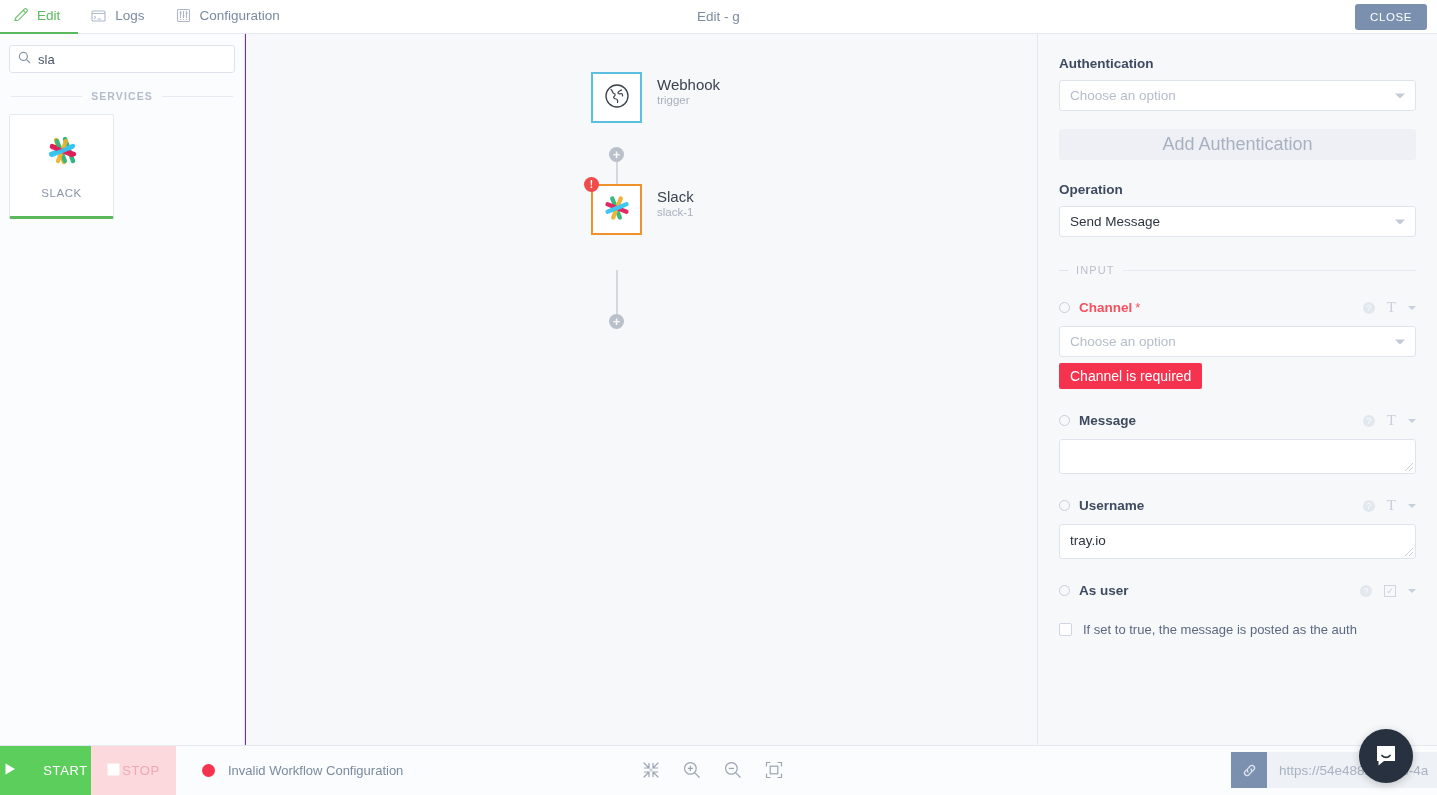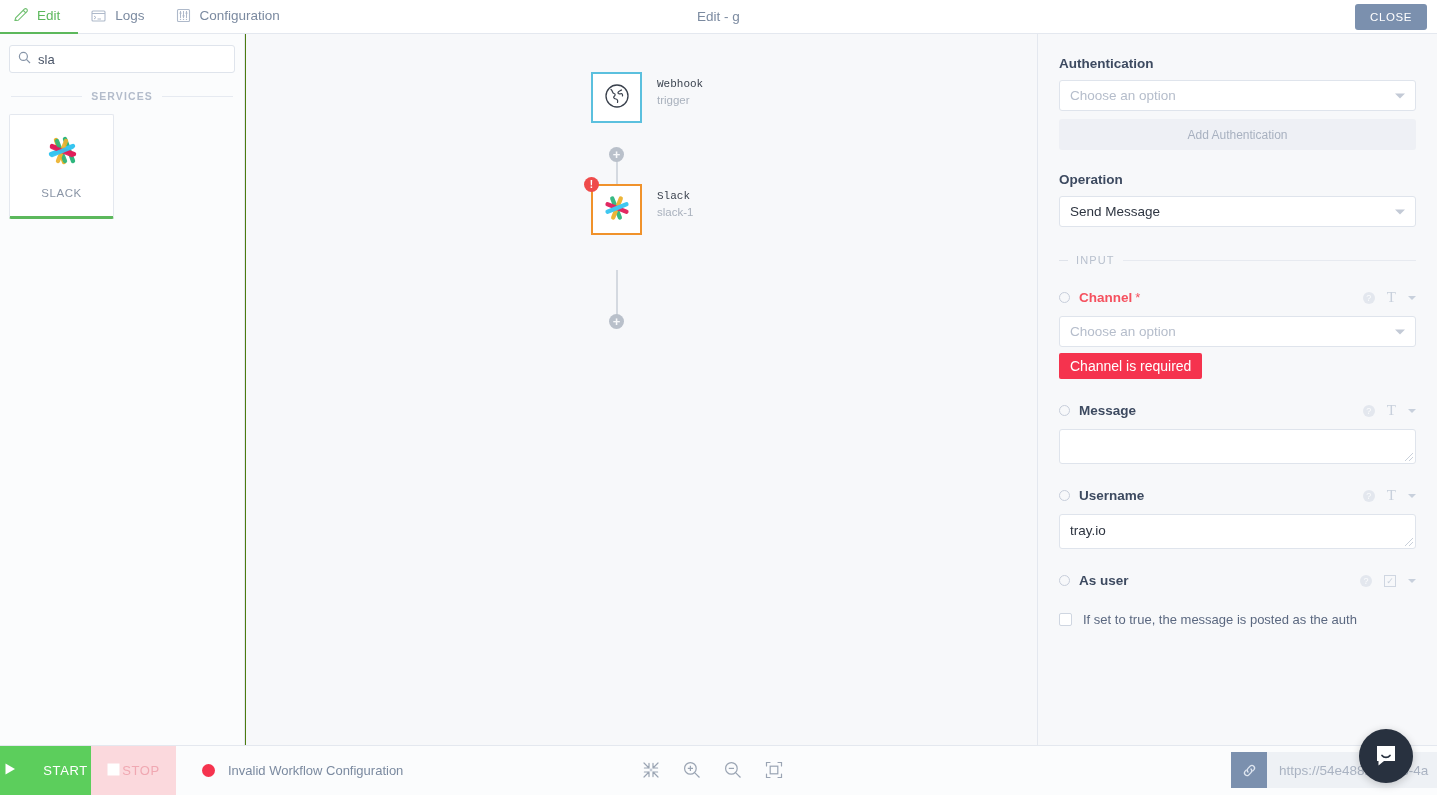--- a/index.html
+++ b/index.html
@@ -2,21 +2,21 @@
 <html><head>
 <meta charset="utf-8">
 <style>
   * { box-sizing: border-box; margin: 0; padding: 0; }
   html, body {
     width: 1437px; height: 795px;
     font-family: "Liberation Sans", sans-serif;
     background: #f7f8fa;
     overflow: hidden;
   }
-  .app { position: relative; width: 1437px; height: 795px; background:#4d7c0f; }
+  .app { position: relative; width: 1437px; height: 795px; background:#6d28d9; }
 
   
   .topbar {
     position: absolute; top:0; left:0; width:1437px; height:34px;
     background:#ffffff; border-bottom:1px solid #e4e8ef;
     display:flex; align-items:center;
   }
   .tabs { display:flex; align-items:stretch; height:34px; }
   .tab {
     display:flex; align-items:center; gap:8px;
@@ -77,21 +77,21 @@
   }
   .node { position:absolute; }
   .node-box {
     width:51px; height:51px; background:#fff;
     display:flex; align-items:center; justify-content:center;
     position:relative; cursor:pointer;
   }
   .node-box.trigger { border:2px solid #5bc0de; }
   .node-box.step { border:2px solid #f0922b; }
   .node-label { position:absolute; left:66px; top:4px; white-space:nowrap; }
-  .node-title { font-size:11px; color:#3b434f; line-height:17px;font-family:Liberation Mono, monospace; }
+  .node-title { font-size:15px; color:#3b434f; line-height:17px; }
   .node-sub { font-size:11.5px; color:#a9b1bd; line-height:15px; }
   .err-badge {
     position:absolute; left:-9px; top:-9px;
     width:15px; height:15px; border-radius:50%;
     background:#ef4b4b; color:#fff; font-size:10px; font-weight:bold;
     display:flex; align-items:center; justify-content:center;
     line-height:1;
   }
   .conn { position:absolute; width:2px; background:#d4d9e0; }
   .plus {
@@ -121,23 +121,23 @@
     display:flex; align-items:center; padding:0 10px;
     font-size:13.5px; color:#2d3440; cursor:pointer; position:relative;
   }
   .select.placeholder { color:#b5bdcb; }
   .caret {
     position:absolute; right:10px; top:50%; transform:translateY(-50%);
     width:0; height:0; border-left:5px solid transparent; border-right:5px solid transparent;
     border-top:5px solid #c3cad6;
   }
   .add-auth {
-    margin-top:8px; height:31px; background:#eef0f5; border-radius:3px;
+    margin-top:18px; height:31px; background:#eef0f5; border-radius:3px;
     display:flex; align-items:center; justify-content:center;
-    font-size:12px; color:#a8b1c0; cursor:pointer;
+    font-size:18px; color:#a8b1c0; cursor:pointer;
   }
   .section-div {
     display:flex; align-items:center; gap:8px; margin:27px 0 0 0;
     font-size:11px; letter-spacing:1.1px; color:#b9c1ce;
   }
   .section-div .dash { width:9px; height:1px; background:#dfe3ea; }
   .section-div .ln { flex:1; height:1px; background:#e7eaf0; }
 
   .prop-row { margin-top:23px; }
   .prop-head { display:flex; align-items:center; height:17px; }

